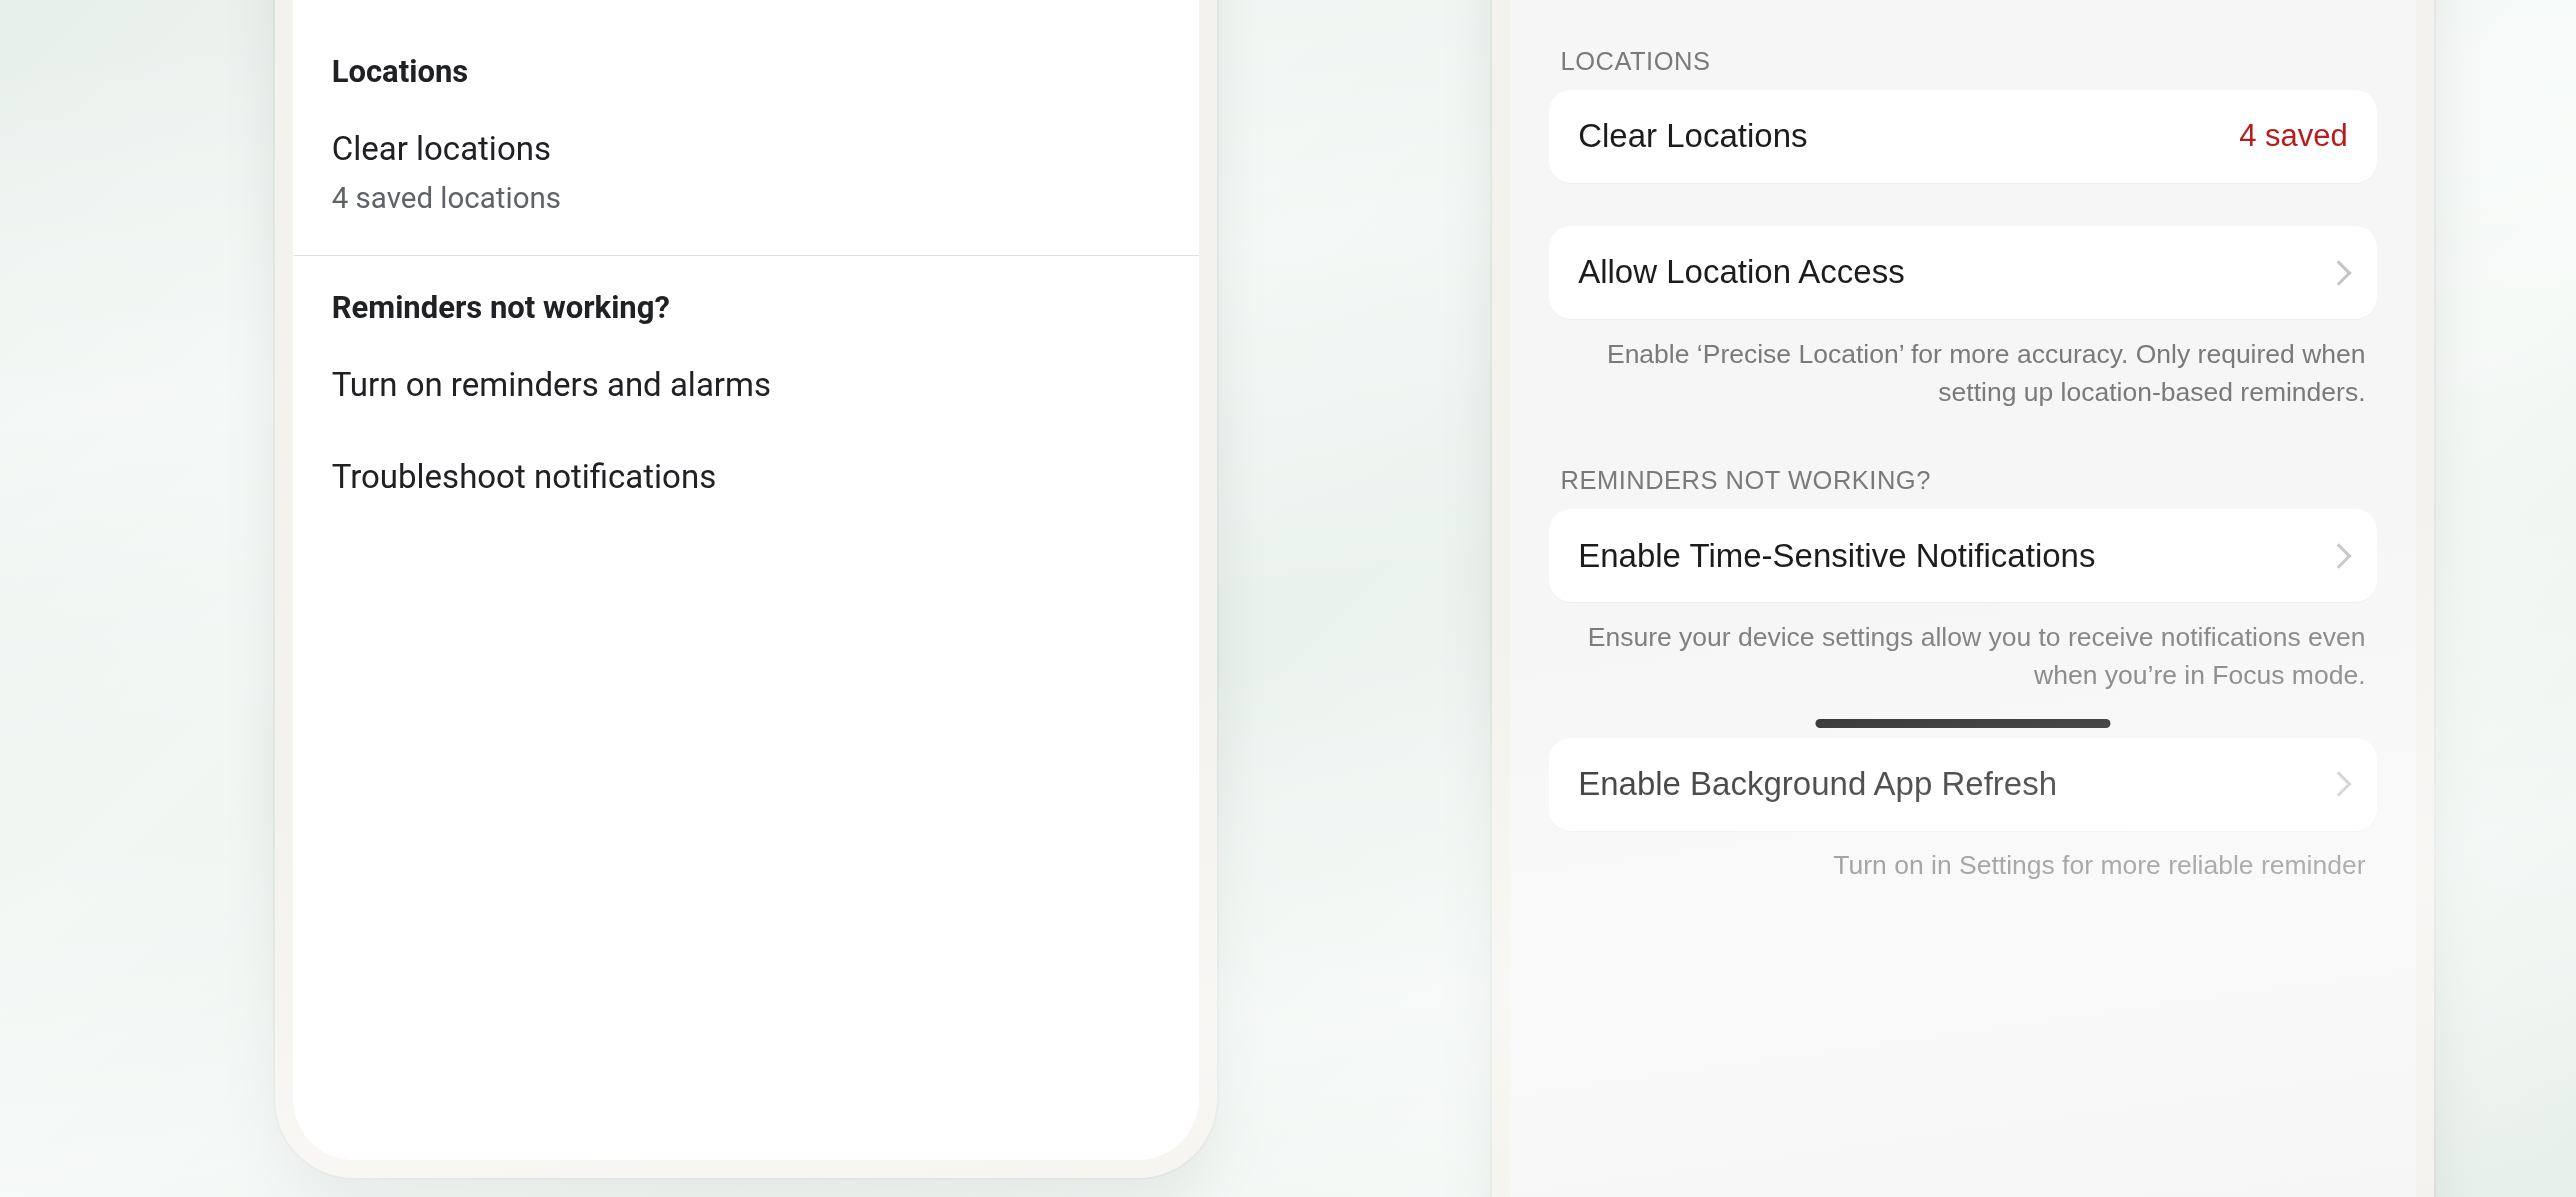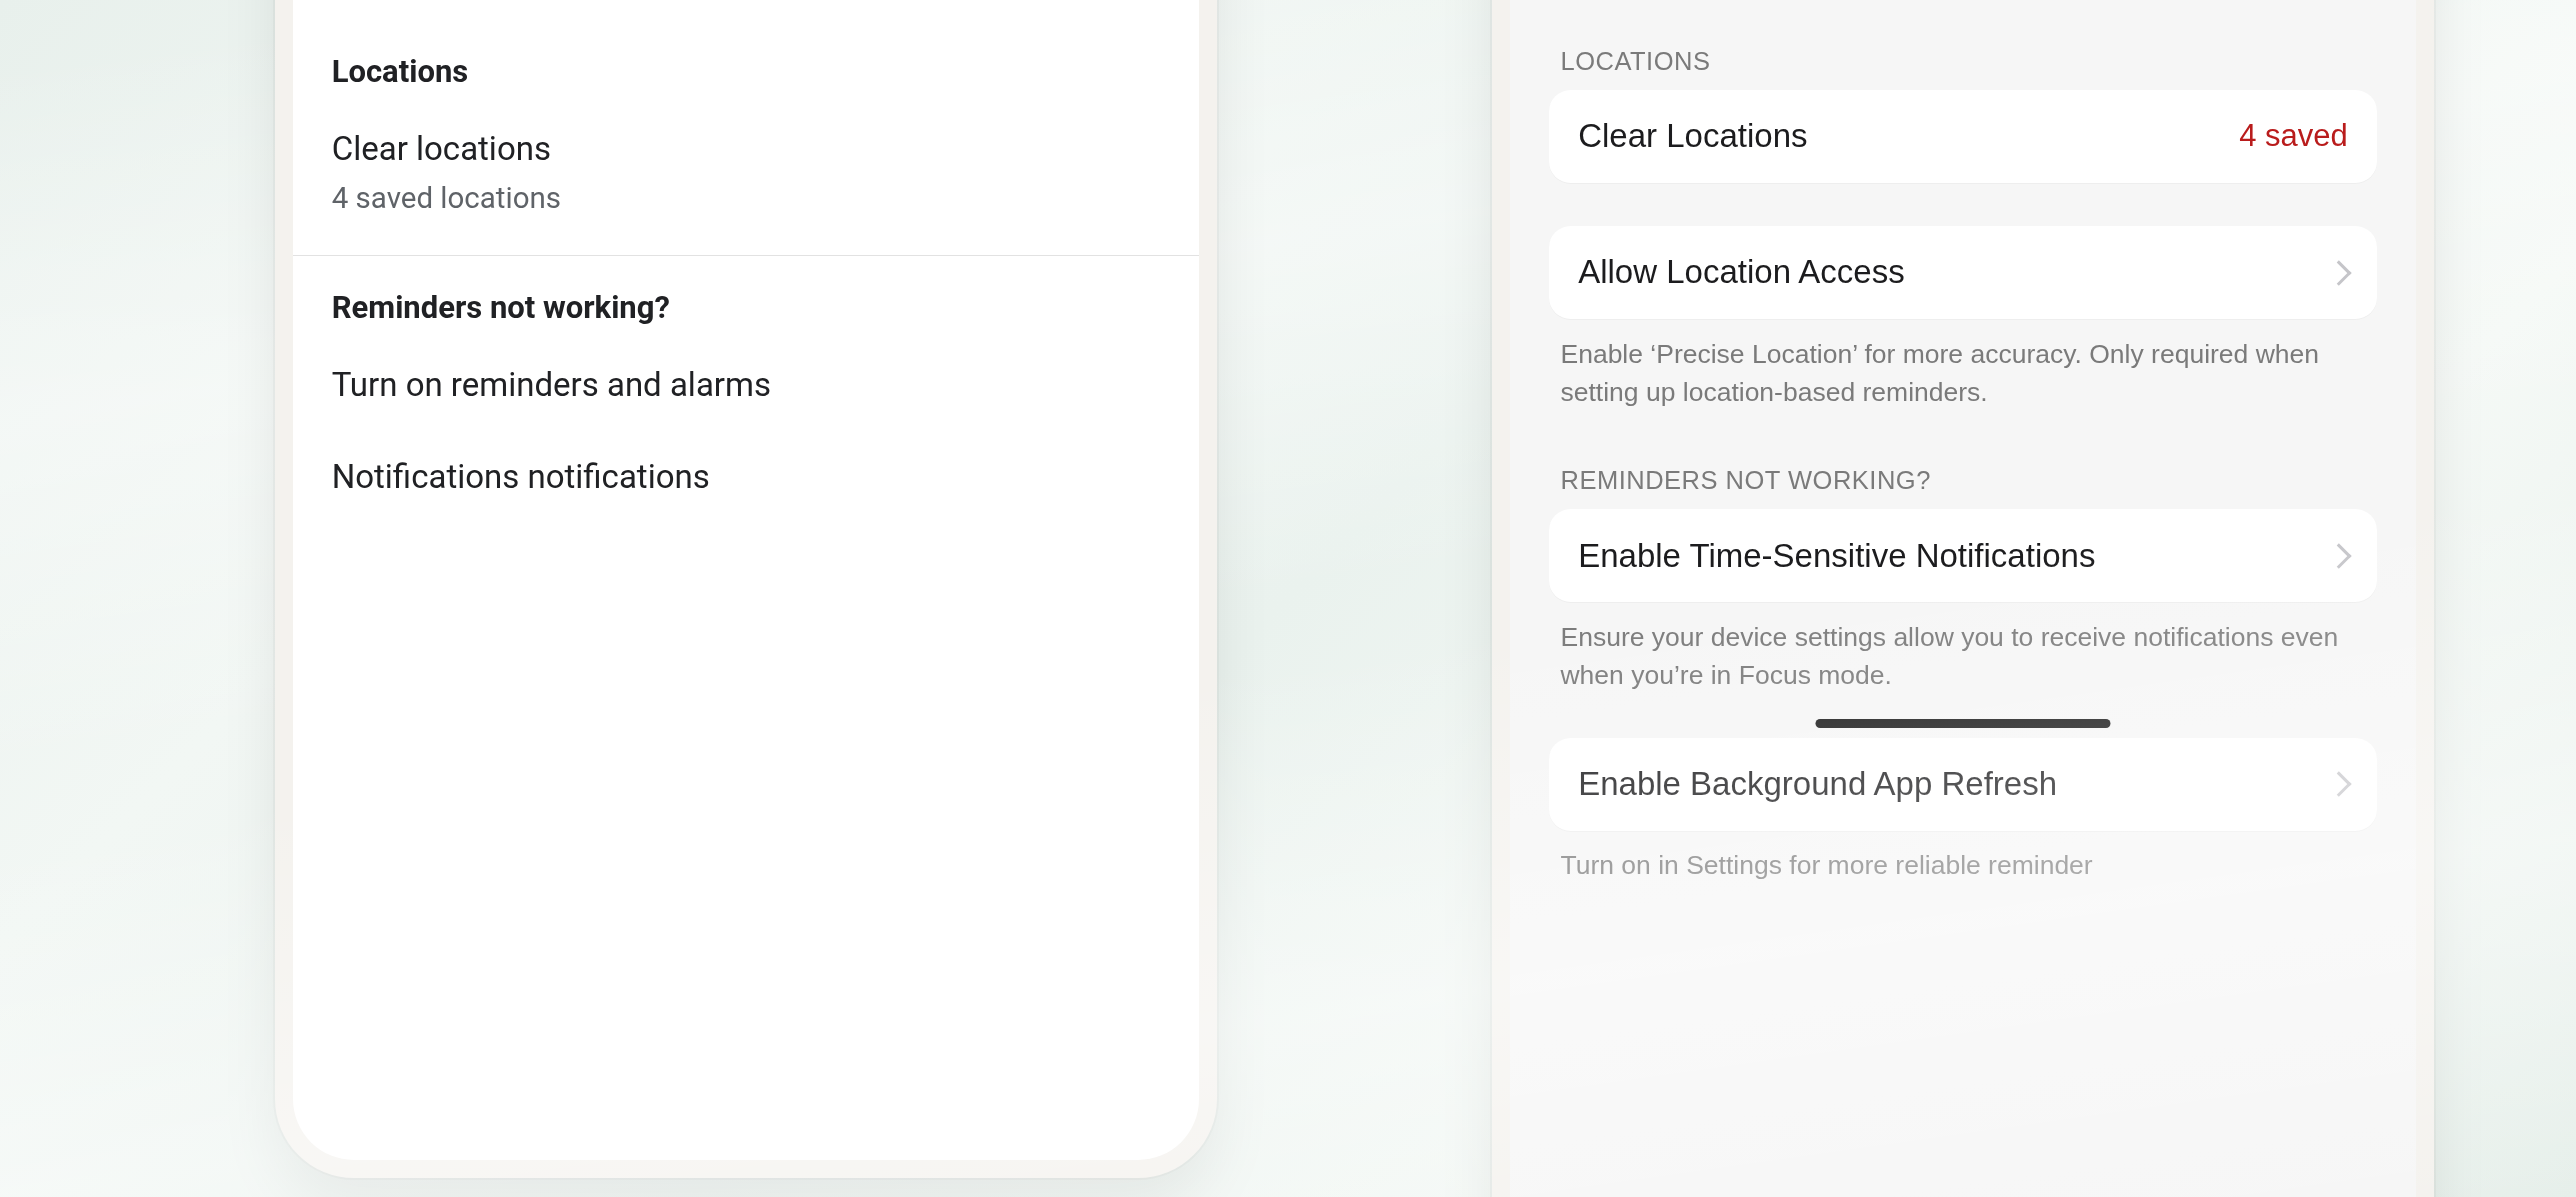--- a/index.html
+++ b/index.html
@@ -136,20 +136,21 @@
     border-top: 3.9px solid #c5c5c9;
     transform: rotate(45deg);
     margin-left: 13.7px;
     flex: none;
   }
   .ios .footer {
     font-size: 26.5px;
     line-height: 1.45;
     color: #7a7a7a;
     padding: 15.7px 11.8px 0 11.8px;
+    text-align: right;
   }
   .ios .gap { height: 43px; }
 
   .ios .home-indicator {
     position: absolute;
     left: 50%;
     bottom: 550px; 
     transform: translateX(-50%);
     width: 295px;
     height: 9.8px;
@@ -176,21 +177,21 @@
 
         <div class="divider"></div>
 
         <div class="section-header pad-top">Reminders not working?</div>
 
         <div class="item">
           <div class="title">Turn on reminders and alarms</div>
         </div>
 
         <div class="item">
-          <div class="title">Notifications notifications</div>
+          <div class="title">Troubleshoot notifications</div>
         </div>
 
       </div>
     </div>
   </div>
 
   <div class="phone right">
     <div class="screen">
       <div class="ios">
 

